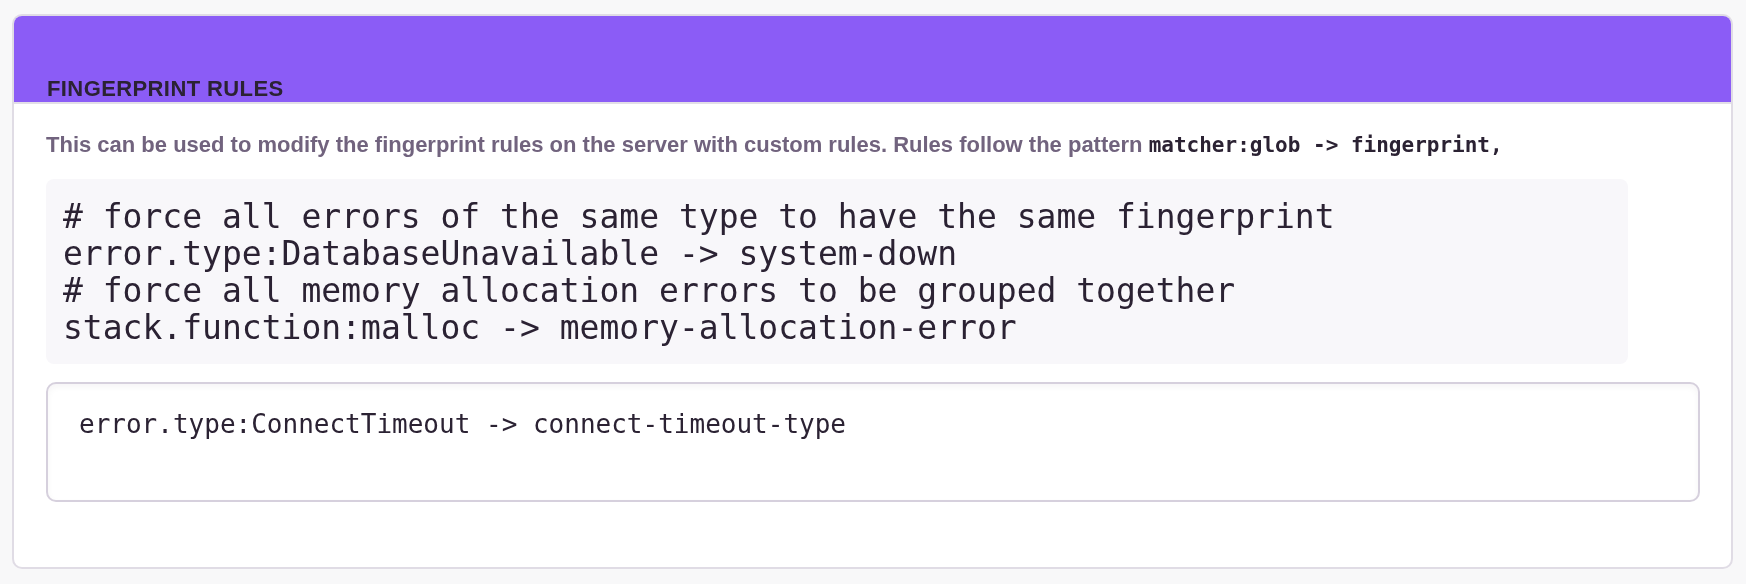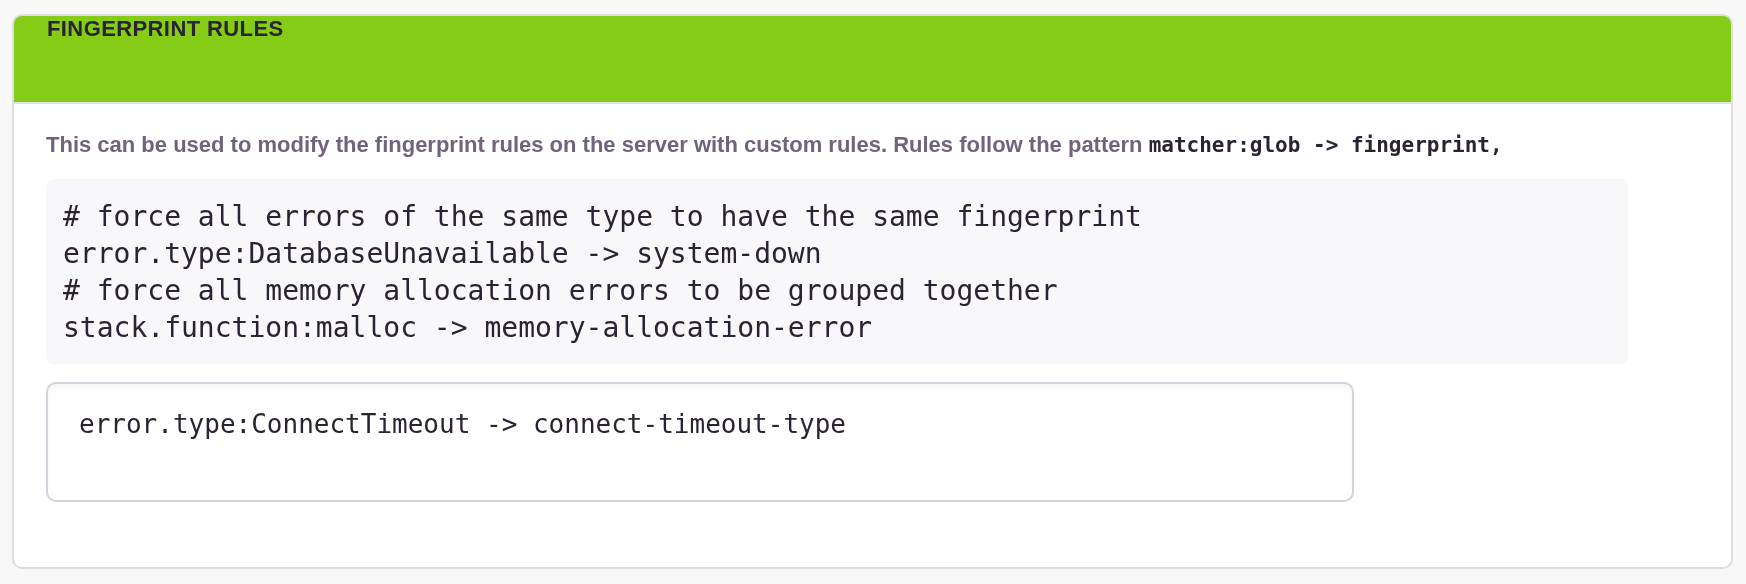--- a/index.html
+++ b/index.html
@@ -15,24 +15,24 @@
     top: 14px;
     width: 1721px;
     height: 555px;
     background: #ffffff;
     border: 2px solid #e0dce5;
     border-radius: 10px;
     overflow: hidden;
   }
   .panel-header {
     height: 88px;
-    background: #84cc16;
+    background: #8b5cf6;
     border-bottom: 2px solid #e2dfe7;
     display: flex;
-    align-items: flex-start;
+    align-items: flex-end;
     padding: 0 33px;
   }
   .panel-header h2 {
     font-size: 22px;
     font-weight: 700;
     letter-spacing: 0.4px;
     color: #2b2233;
   }
   .panel-body {
     padding: 22px 31px 28px 32px;
@@ -52,29 +52,29 @@
     color: #3164da;
     text-decoration: none;
     cursor: pointer;
   }
   .code-example {
     background: #f8f7fa;
     border-radius: 8px;
     margin: 15px 72px 18px 0;
     padding: 19px 24px 18px 17px;
     font-family: "DejaVu Sans Mono", monospace;
-    font-size: 28px;
+    font-size: 33px;
     line-height: 37px;
     color: #2b2233;
     white-space: pre;
     overflow: hidden;
   }
   .rules-textarea {
     display: block;
-    width: 1308px;
+    width: 1654px;
     height: 120px;
     background: #ffffff;
     border: 2px solid #d6d0dd;
     border-radius: 10px;
     padding: 22px 28px 22px 31px;
     font-family: "DejaVu Sans Mono", monospace;
     font-size: 26px;
     line-height: 37px;
     color: #2b2233;
     resize: none;

